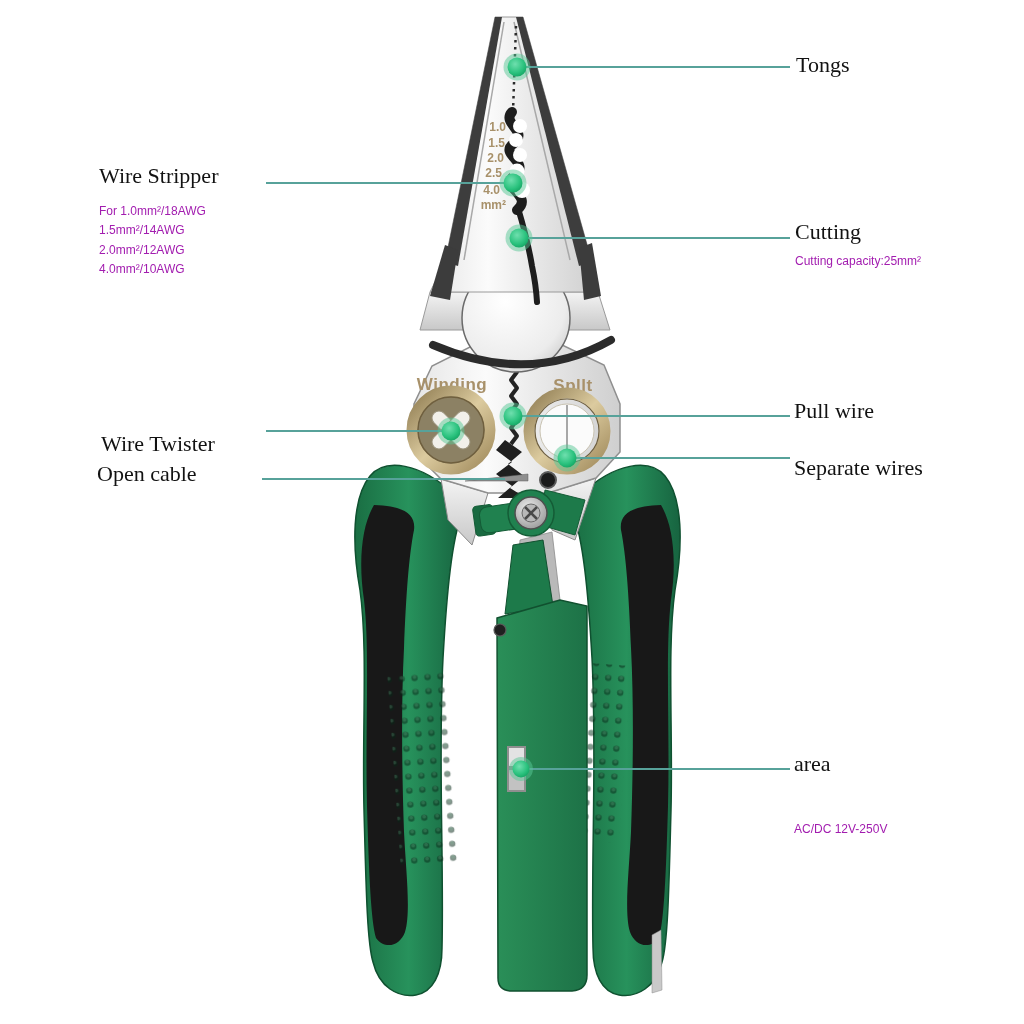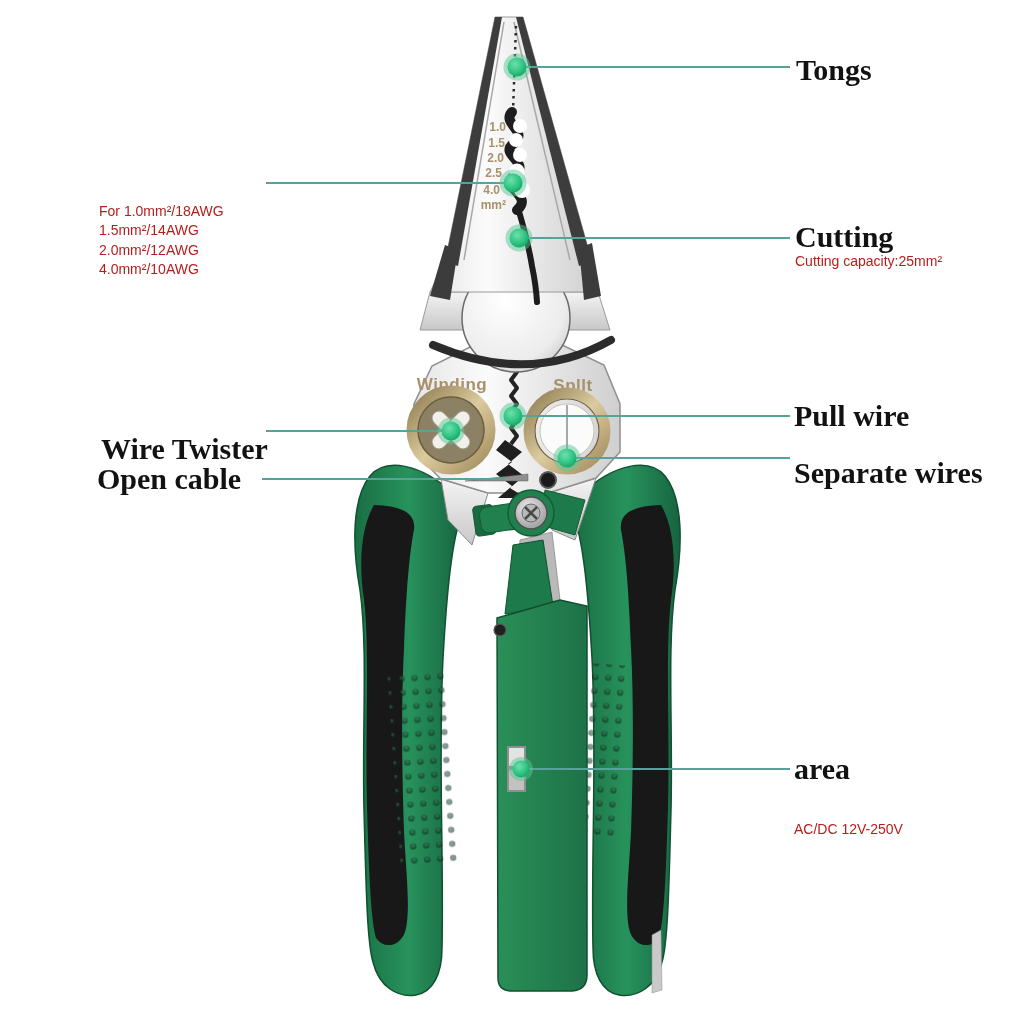--- a/index.html
+++ b/index.html
@@ -1,22 +1,22 @@
 <!DOCTYPE html>
 <html><head>
 <meta charset="utf-8">
 <style>
   html,body{margin:0;padding:0;background:#ffffff;}
   #stage{position:relative;width:1024px;height:1024px;background:#ffffff;overflow:hidden;
          font-family:"Liberation Sans",sans-serif;}
   #tool-svg{position:absolute;left:0;top:0;}
-  .callout-title{position:absolute;font-family:"Liberation Serif",serif;font-weight:700;
-                 font-size:30px;color:#121212;white-space:nowrap;line-height:1.18;}
-  .callout-sub{position:absolute;font-family:"Liberation Sans",sans-serif;font-size:14px;
-               color:#b91c1c;white-space:nowrap;line-height:19.4px;}
+  .callout-title{position:absolute;font-family:"Liberation Serif",serif;font-weight:400;
+                 font-size:22px;color:#121212;white-space:nowrap;line-height:1.18;}
+  .callout-sub{position:absolute;font-family:"Liberation Sans",sans-serif;font-size:12px;
+               color:#a21caf;white-space:nowrap;line-height:19.4px;}
   .callout-sub span{display:block;}
   .engrave{font-family:"Liberation Sans",sans-serif;font-weight:700;fill:#a8916a;}
 </style>
 </head>
 <body>
 
 <div id="stage">
 
 <svg id="tool-svg" width="1024" height="1024" viewBox="0 0 1024 1024">
   <defs>
@@ -226,20 +226,21 @@
     </g>
     <g>
       <circle cx="521" cy="769" r="12" fill="#58c896" opacity="0.5"></circle>
       <circle cx="521" cy="769" r="8.5" fill="url(#markerGrad)"></circle>
     </g>
   </g>
 </svg>
 
 <div class="callout-title" style="left:796px;top:52px;">Tongs</div>
 
+<div class="callout-title" style="left:99px;top:163px;">Wire Stripper</div>
 <div class="callout-sub" style="left:99px;top:202px;">
   <span>For 1.0mm²/18AWG</span>
   <span>1.5mm²/14AWG</span>
   <span>2.0mm²/12AWG</span>
   <span>4.0mm²/10AWG</span>
 </div>
 
 <div class="callout-title" style="left:795px;top:219px;">Cutting</div>
 <div class="callout-sub" style="left:795px;top:252px;">Cutting capacity:25mm²</div>
 

